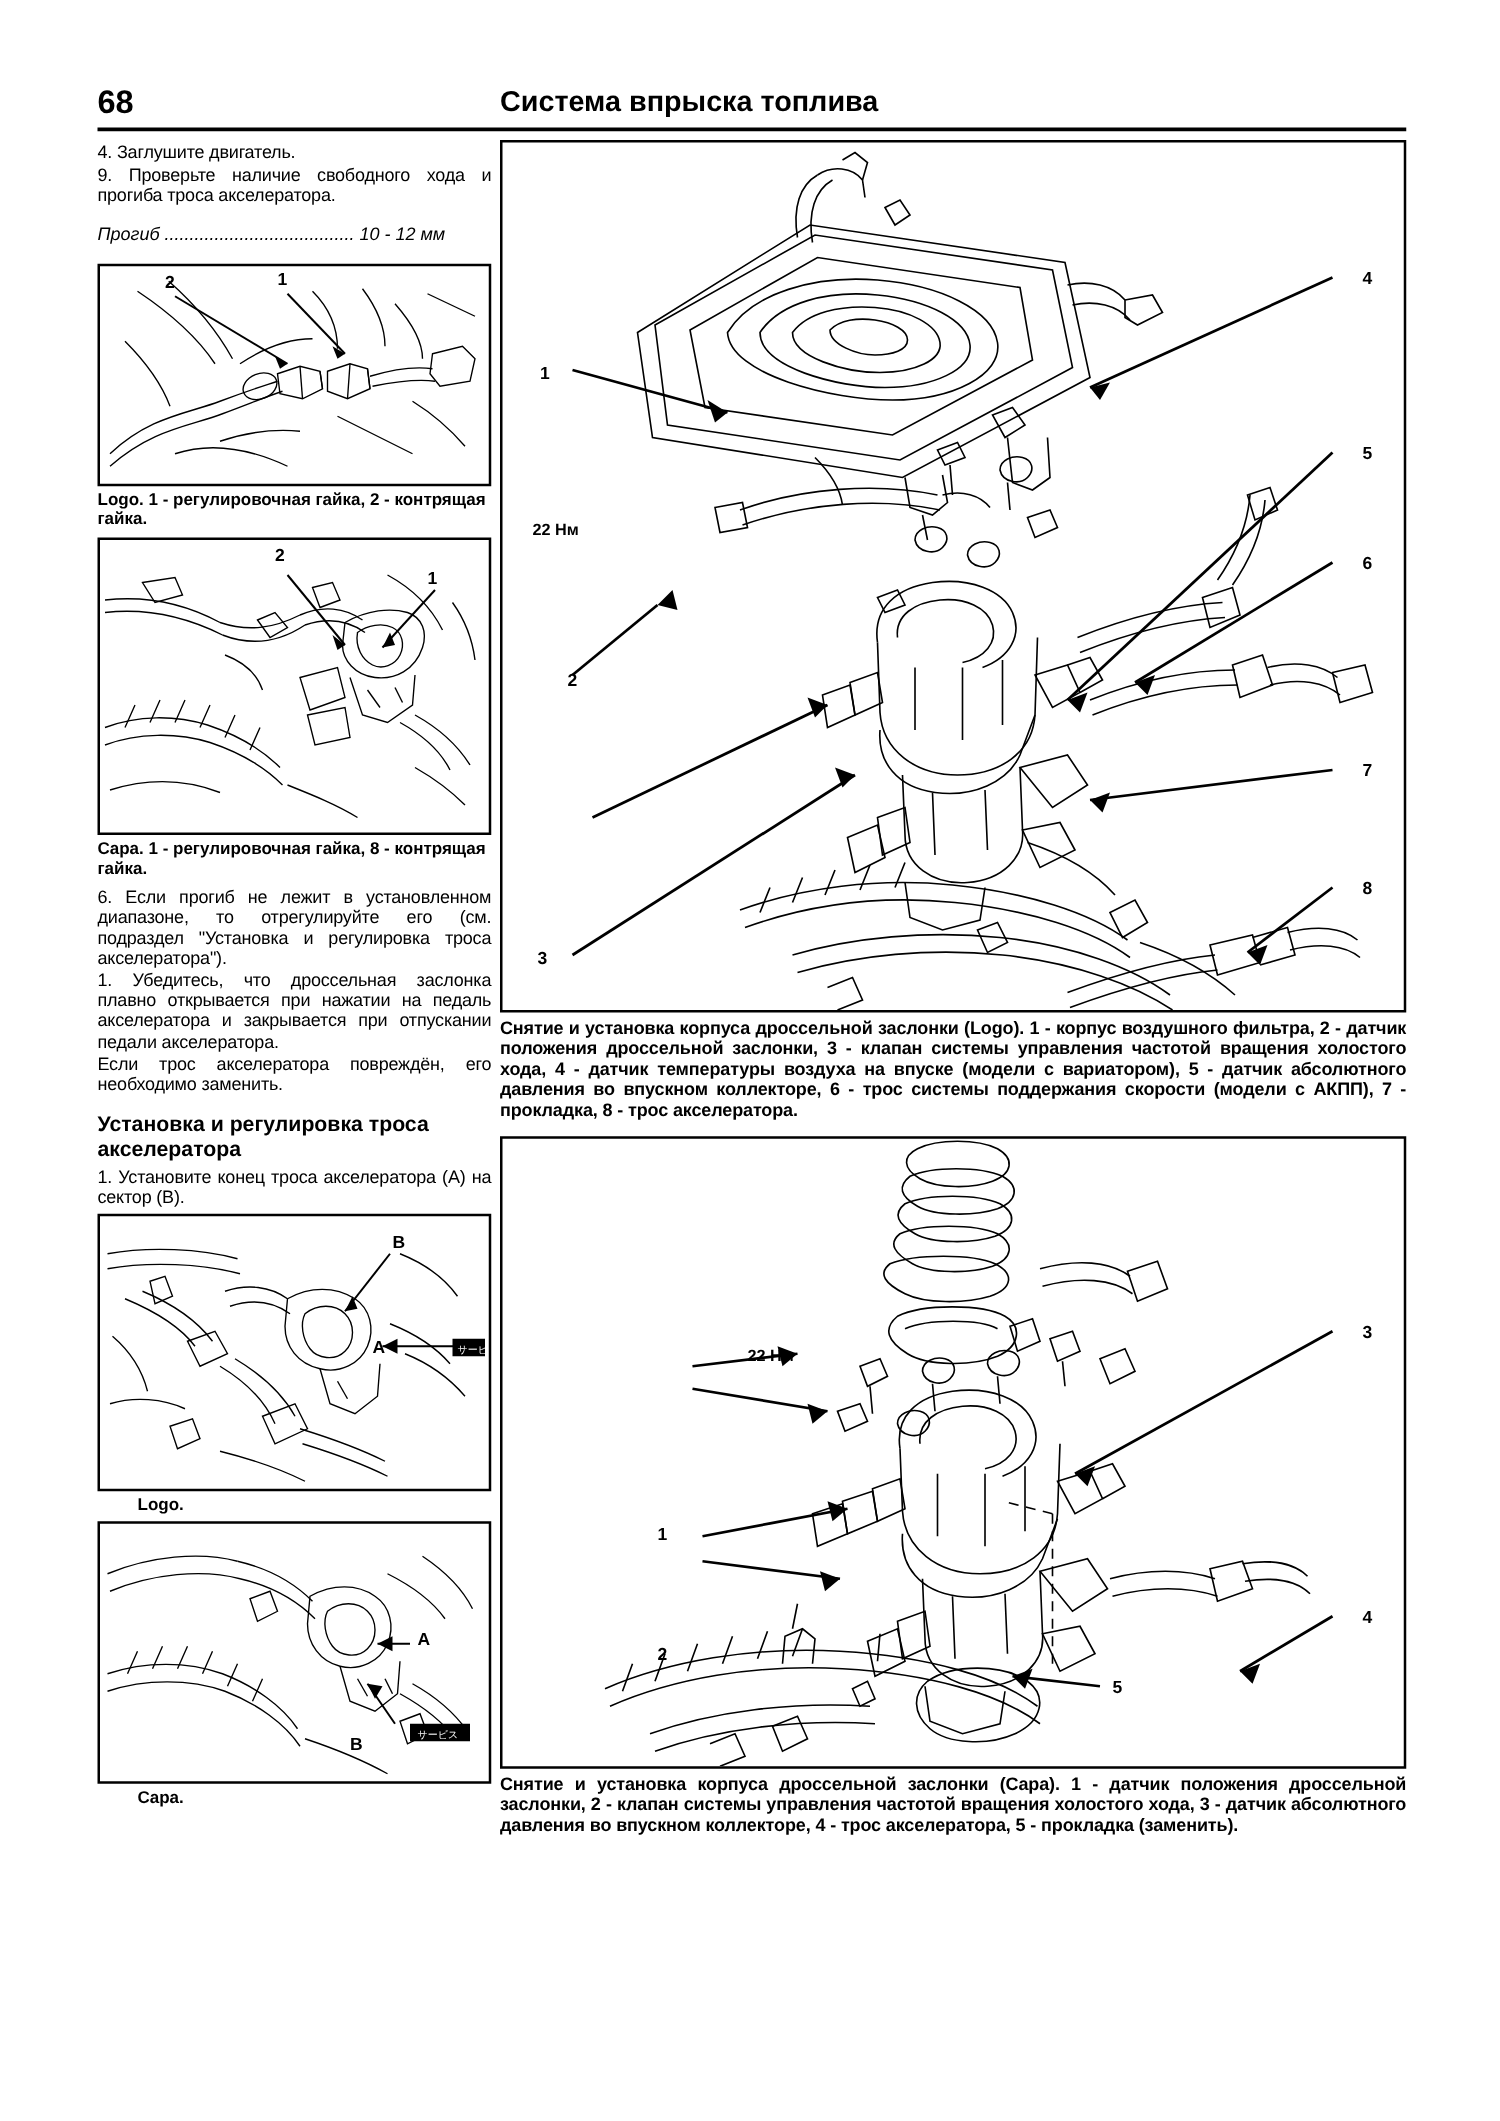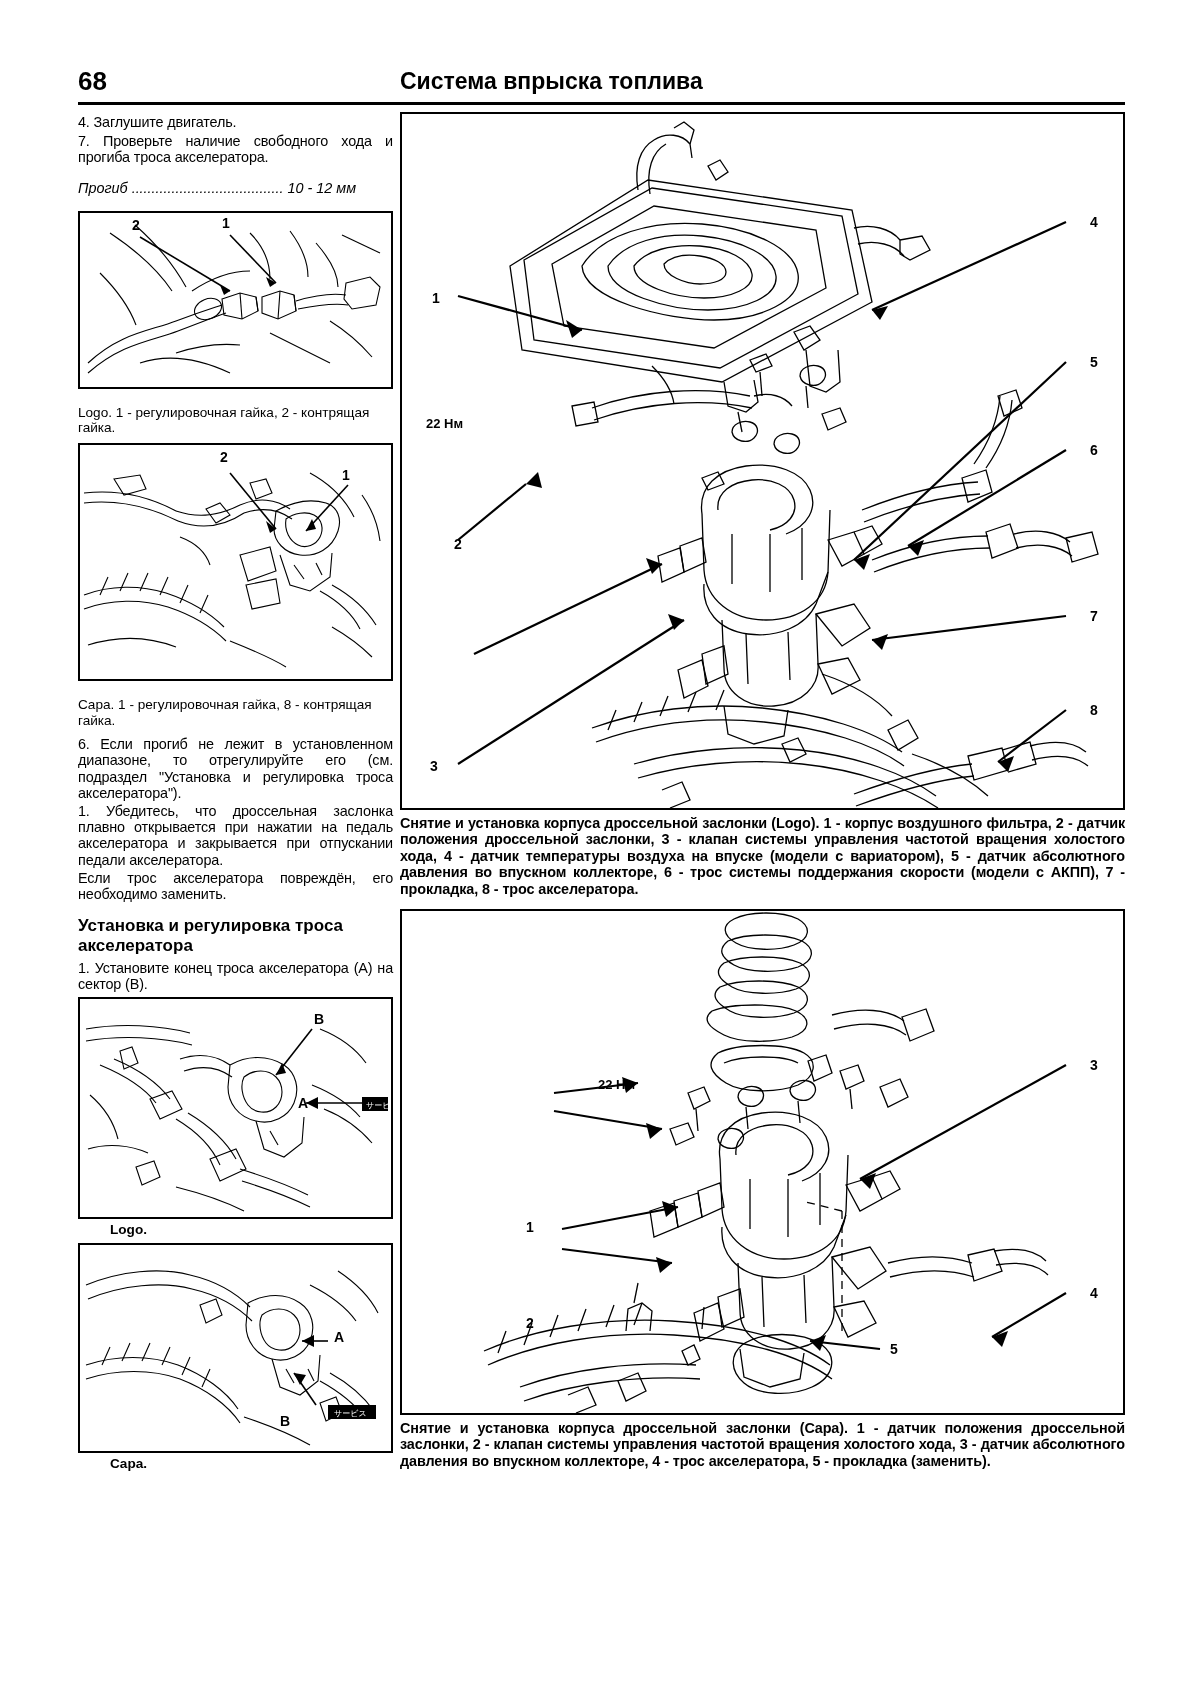--- a/index.html
+++ b/index.html
@@ -43,22 +43,22 @@
   .para.tight{line-height:16.2px;}
   .dotline{
     font-style:italic;font-size:14.4px;
     white-space:nowrap;overflow:hidden;
   }
   .subhead{
     font-size:17px;font-weight:bold;line-height:20px;
     margin:14px 0 4px 0;
   }
   .caption{
-    font-size:13.6px;font-weight:normal;line-height:15.4px;
-    margin:16px 0 8px 0;
+    font-size:13.6px;font-weight:bold;line-height:15.4px;
+    margin:3px 0 8px 0;
   }
   .caption-sm{
     font-size:13.6px;font-weight:bold;line-height:15.4px;
     margin:3px 0 6px 0;
     padding-left:32px;
   }
   .fig-caption{
     font-size:14.4px;font-weight:bold;line-height:16.4px;
     text-align:justify;
     margin:5px 0 0 0;
@@ -91,21 +91,21 @@
 
 <div class="page">
 
   <div class="page-number">68</div>
   <div class="page-title">Система впрыска топлива</div>
   <div class="header-rule"></div>
 
   <div class="col-left">
 
     <p class="para">4. Заглушите двигатель.</p>
-    <p class="para">7. Проверьте наличие свободного хода и прогиба троса акселератора.</p>
+    <p class="para">9. Проверьте наличие свободного хода и прогиба троса акселератора.</p>
     <p class="dotline">Прогиб ...................................... 10 - 12 мм</p>
 
     <div class="figbox" style="width:315px;height:178px;margin-top:6px;">
       <svg width="311" height="174" viewBox="0 0 311 174">
         <g stroke="#000" fill="none" stroke-width="1.1">
           <path d="M8 150 C40 120 70 118 96 108 C120 99 130 96 142 92"></path>
           <path d="M8 160 C42 130 72 128 98 118 C122 109 134 104 146 100"></path>
           <path d="M30 20 C60 40 80 60 92 78"></path>
           <path d="M55 12 C80 34 96 56 106 74"></path>
           <path d="M112 78 C130 66 150 58 170 58"></path>

